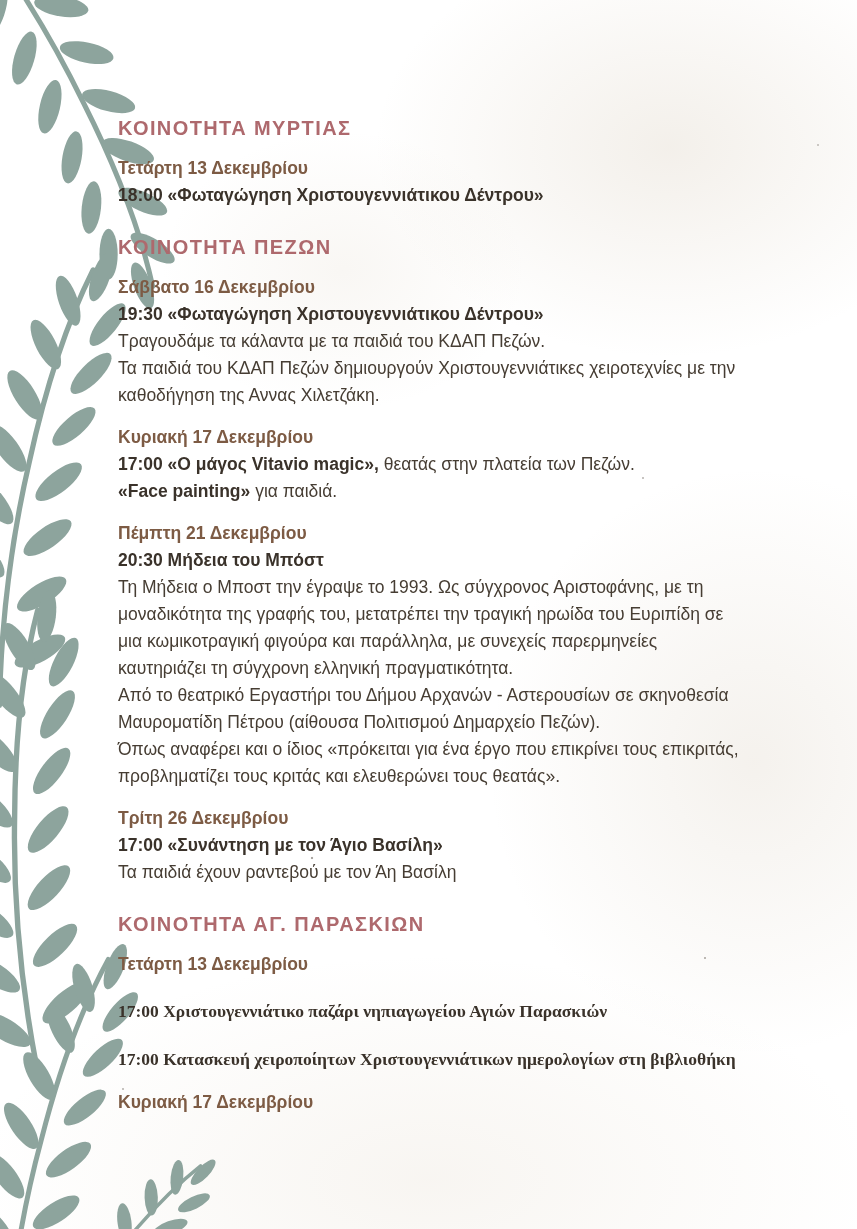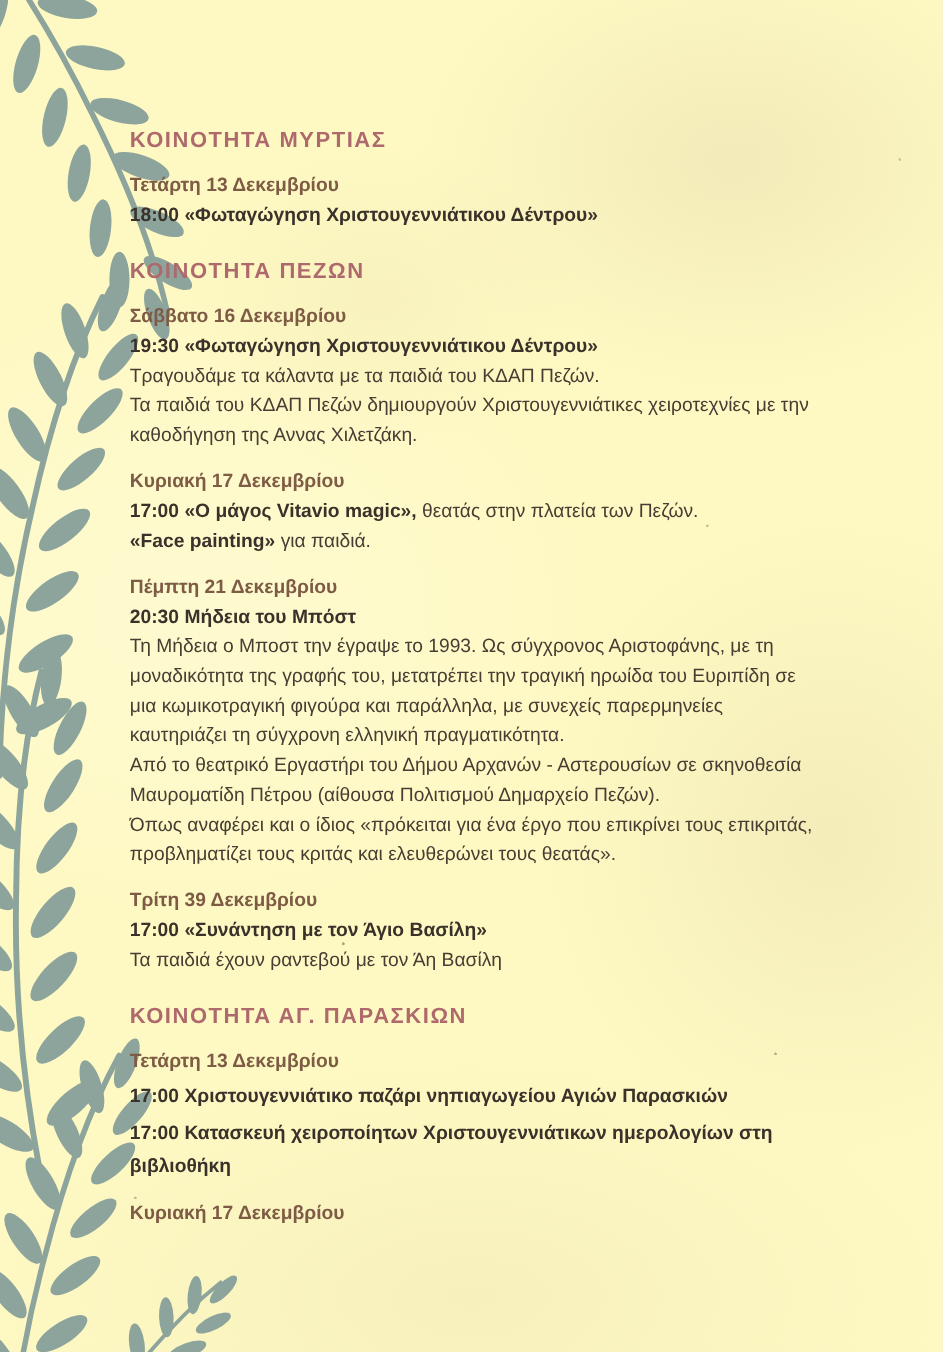--- a/index.html
+++ b/index.html
@@ -4,21 +4,21 @@
 <style>
   html, body { margin: 0; padding: 0; }
   body {
     width: 857px; height: 1229px;
     font-family: "Liberation Sans", "DejaVu Sans", sans-serif;
     background: #efe8db;
   }
   .page {
     position: relative;
     width: 857px; height: 1229px;
-    background: #fef9c3;
+    background: #ffffff;
     overflow: hidden;
   }
   .texture {
     position: absolute; inset: 0;
     pointer-events: none;
     background-image:
       radial-gradient(circle 2px at 312px 858px, rgba(70,60,50,.45) 0 1.1px, transparent 1.6px),
       radial-gradient(circle 2px at 705px 958px, rgba(70,60,50,.35) 0 1px, transparent 1.5px),
       radial-gradient(circle 2px at 643px 478px, rgba(70,60,50,.30) 0 1px, transparent 1.4px),
       radial-gradient(circle 2px at 123px 1089px, rgba(70,60,50,.30) 0 1px, transparent 1.5px),
@@ -61,21 +61,21 @@
   }
   .event { margin-top: 15px; }
   .date {
     font-weight: 700;
     color: #7d5b44;
     line-height: 27px;
   }
   .row { margin: 0; }
   .b { font-weight: 700; color: #3a322a; }
   .r { font-weight: 400; color: #463d33; }
-  .loose .row { line-height: 30px; margin-top: 3px; }
+  .loose .row { line-height: 30px; margin-top: 18px; font-family: Liberation Serif, serif; }
 </style>
 </head>
 <body>
 
 <div class="page">
 
   <div class="texture"></div>
 
   <svg width="0" height="0" style="position:absolute" aria-hidden="true">
     <defs>
@@ -145,21 +145,21 @@
 
       <div class="event">
         <div class="date">Πέμπτη 21 Δεκεμβρίου</div>
         <p class="row"><span class="b">20:30  Μήδεια του Μπόστ</span><span class="r"></span></p>
         <p class="row"><span class="b"></span><span class="r">Τη Μήδεια ο Μποστ την έγραψε το 1993. Ως σύγχρονος Αριστοφάνης, με τη μοναδικότητα της γραφής του,  μετατρέπει την τραγική ηρωίδα του Ευριπίδη σε μια κωμικοτραγική φιγούρα και παράλληλα, με συνεχείς παρερμηνείες καυτηριάζει τη σύγχρονη ελληνική πραγματικότητα.</span></p>
         <p class="row"><span class="b"></span><span class="r">Από το θεατρικό Εργαστήρι του Δήμου Αρχανών - Αστερουσίων σε σκηνοθεσία Μαυροματίδη Πέτρου (αίθουσα  Πολιτισμού Δημαρχείο Πεζών).</span></p>
         <p class="row"><span class="b"></span><span class="r">Όπως αναφέρει και ο ίδιος «πρόκειται για ένα έργο που επικρίνει τους επικριτάς, προβληματίζει τους κριτάς και ελευθερώνει τους θεατάς».</span></p>
       </div>
 
       <div class="event">
-        <div class="date">Τρίτη 39 Δεκεμβρίου</div>
+        <div class="date">Τρίτη 26 Δεκεμβρίου</div>
         <p class="row"><span class="b">17:00 «Συνάντηση με τον Άγιο Βασίλη»</span><span class="r"></span></p>
         <p class="row"><span class="b"></span><span class="r">Τα παιδιά έχουν ραντεβού με τον Άη Βασίλη</span></p>
       </div>
     </section>
 
     <section class="section loose">
       <h2 class="section-title">ΚΟΙΝΟΤΗΤΑ ΑΓ. ΠΑΡΑΣΚΙΩΝ</h2>
 
       <div class="event">
         <div class="date">Τετάρτη 13 Δεκεμβρίου</div>

